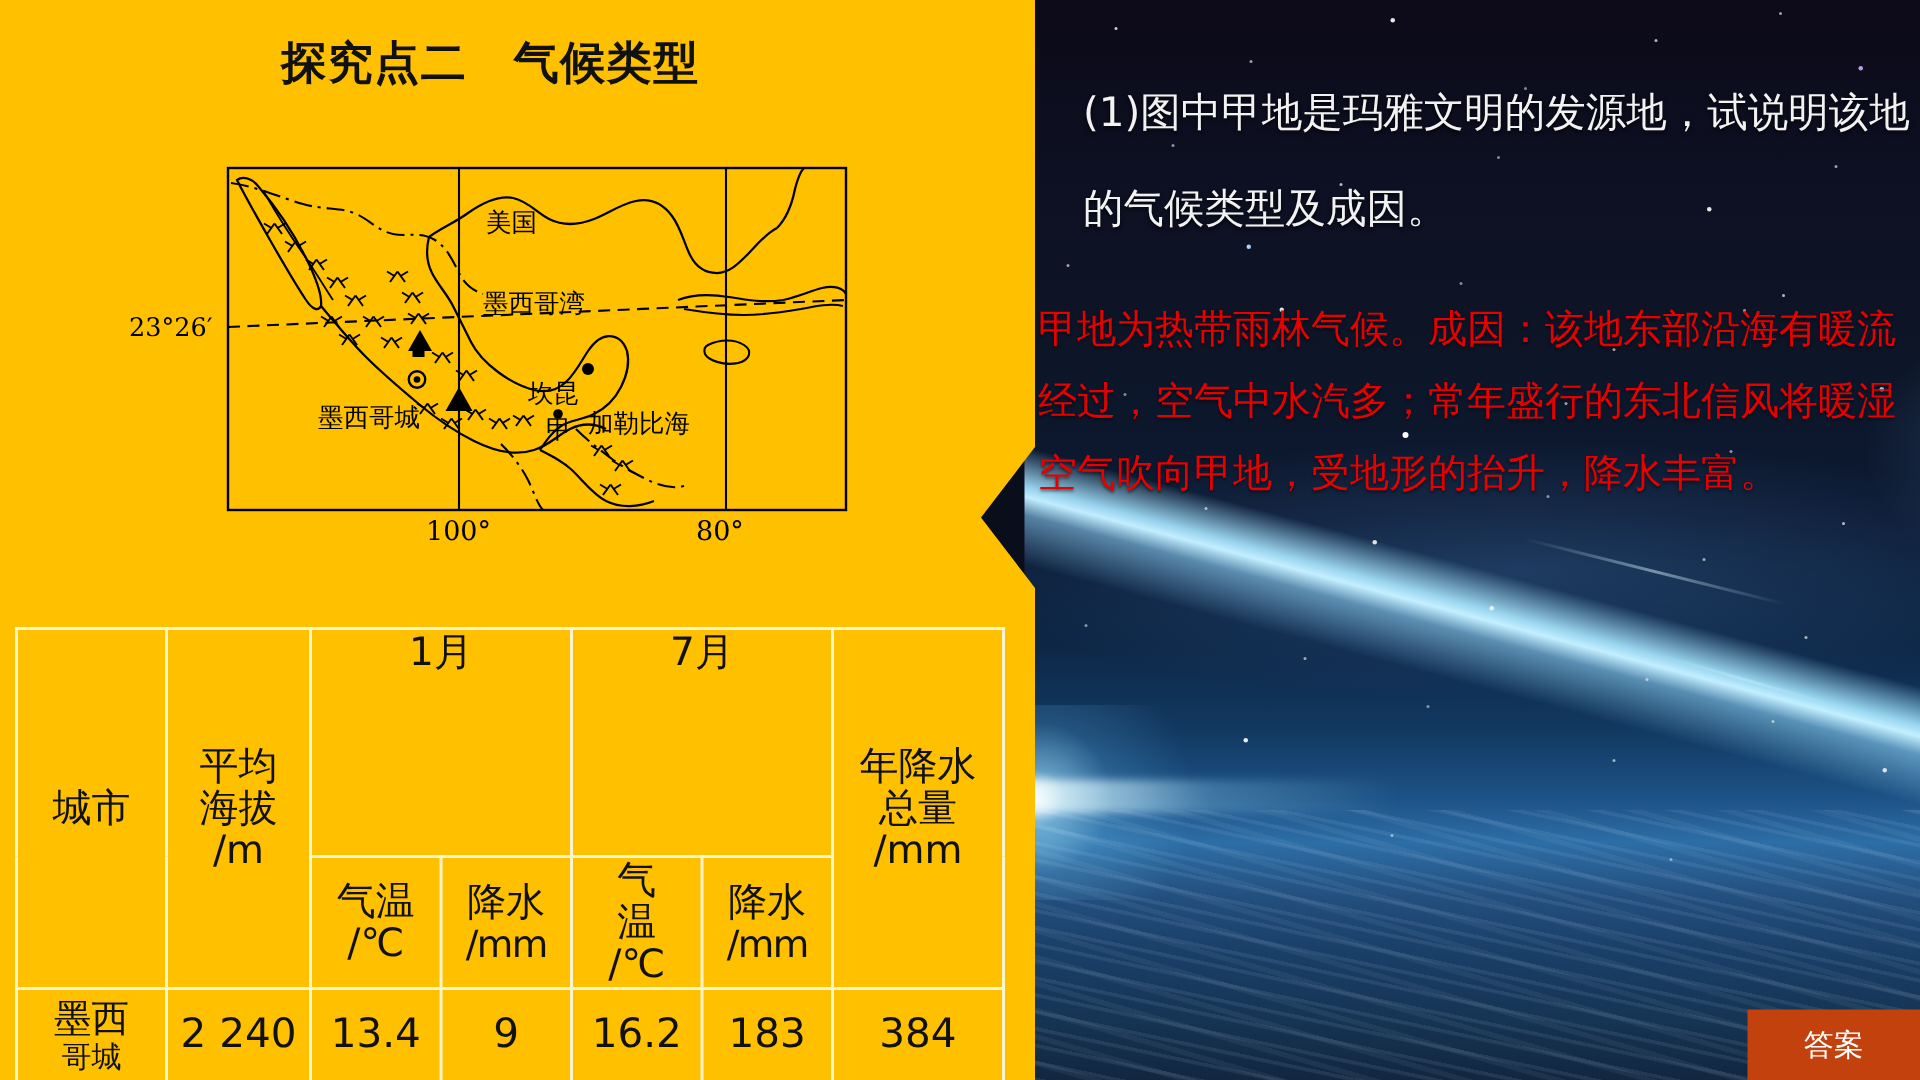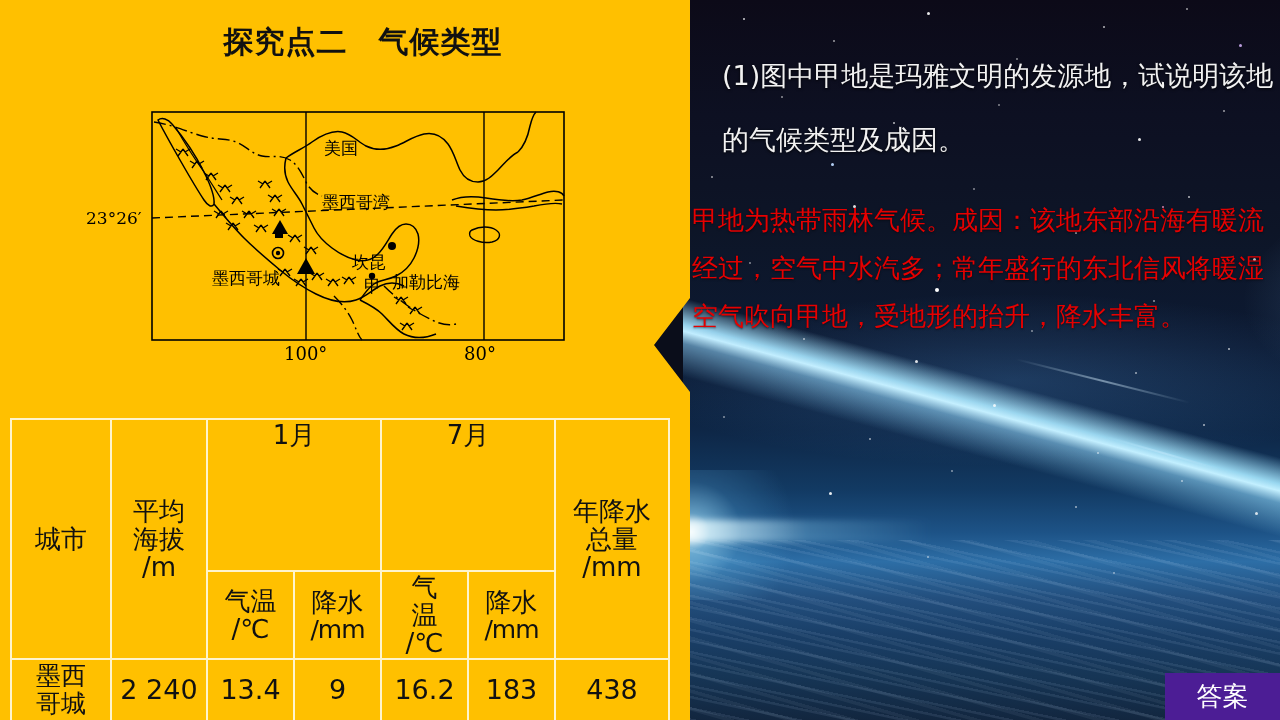--- a/index.html
+++ b/index.html
@@ -54,21 +54,20 @@
   .yellow{
     position:absolute;left:0;top:0;width:690px;height:720px;
     background:#FFC000;
     clip-path:polygon(0 0, 690px 0, 690px 298px, 654px 345px, 690px 392px, 690px 720px, 0 720px);
   }
 
   .title{
     position:absolute;left:0;top:22px;width:654px;text-align:center;
     font-size:30px;font-weight:bold;color:#111;letter-spacing:1px;
     font-family:"DejaVu Sans","Liberation Sans",sans-serif;
-    margin-left:36px;
   }
   .mat1{
     position:absolute;left:14px;top:62px;
     font-size:29px;color:#111;white-space:nowrap;
     font-family:"DejaVu Sans","Liberation Sans",sans-serif;
   }
   .mat2{
     position:absolute;left:12px;top:375px;
     font-size:29px;color:#111;white-space:nowrap;
     font-family:"DejaVu Sans","Liberation Sans",sans-serif;
@@ -111,21 +110,21 @@
     text-shadow:0 1px 3px rgba(0,0,0,.85);
   }
   .atext{
     position:absolute;left:692px;top:196px;width:582px;
     font-size:26px;line-height:48px;color:#E60000;
     font-family:"DejaVu Sans","Liberation Sans",sans-serif;
     text-shadow:0 1px 2px rgba(0,0,0,.5);
   }
   .answer-btn{
     position:absolute;left:1165px;top:673px;width:115px;height:47px;
-    background:#4c1d95;color:#ffffff;font-size:26px;
+    background:#c2410c;color:#ffffff;font-size:20px;
     display:flex;align-items:center;justify-content:center;
     font-family:"DejaVu Sans","Liberation Sans",sans-serif;
     cursor:pointer;
   }
 </style>
 </head>
 <body>
 
 <div id="slide">
 
@@ -375,28 +374,28 @@
         <th class="c-n">
           <span class="stack">降水</span>
           <span class="stack narrow">/mm</span>
         </th>
       </tr>
     </thead>
     <tbody>
       <tr class="row1">
         <td>
           <span class="stack" style="font-size:25px">墨西</span>
-          <span class="stack" style="font-size:25px">哥城</span>
+          <span class="stack" style="font-size:20px">哥城</span>
         </td>
         <td>2 240</td>
         <td>13.4</td>
         <td>9</td>
         <td>16.2</td>
         <td>183</td>
-        <td>438</td>
+        <td>384</td>
       </tr>
 
     </tbody>
   </table>
 
   <div class="answer-btn">答案</div>
 
 </div>
 
 </body></html>

